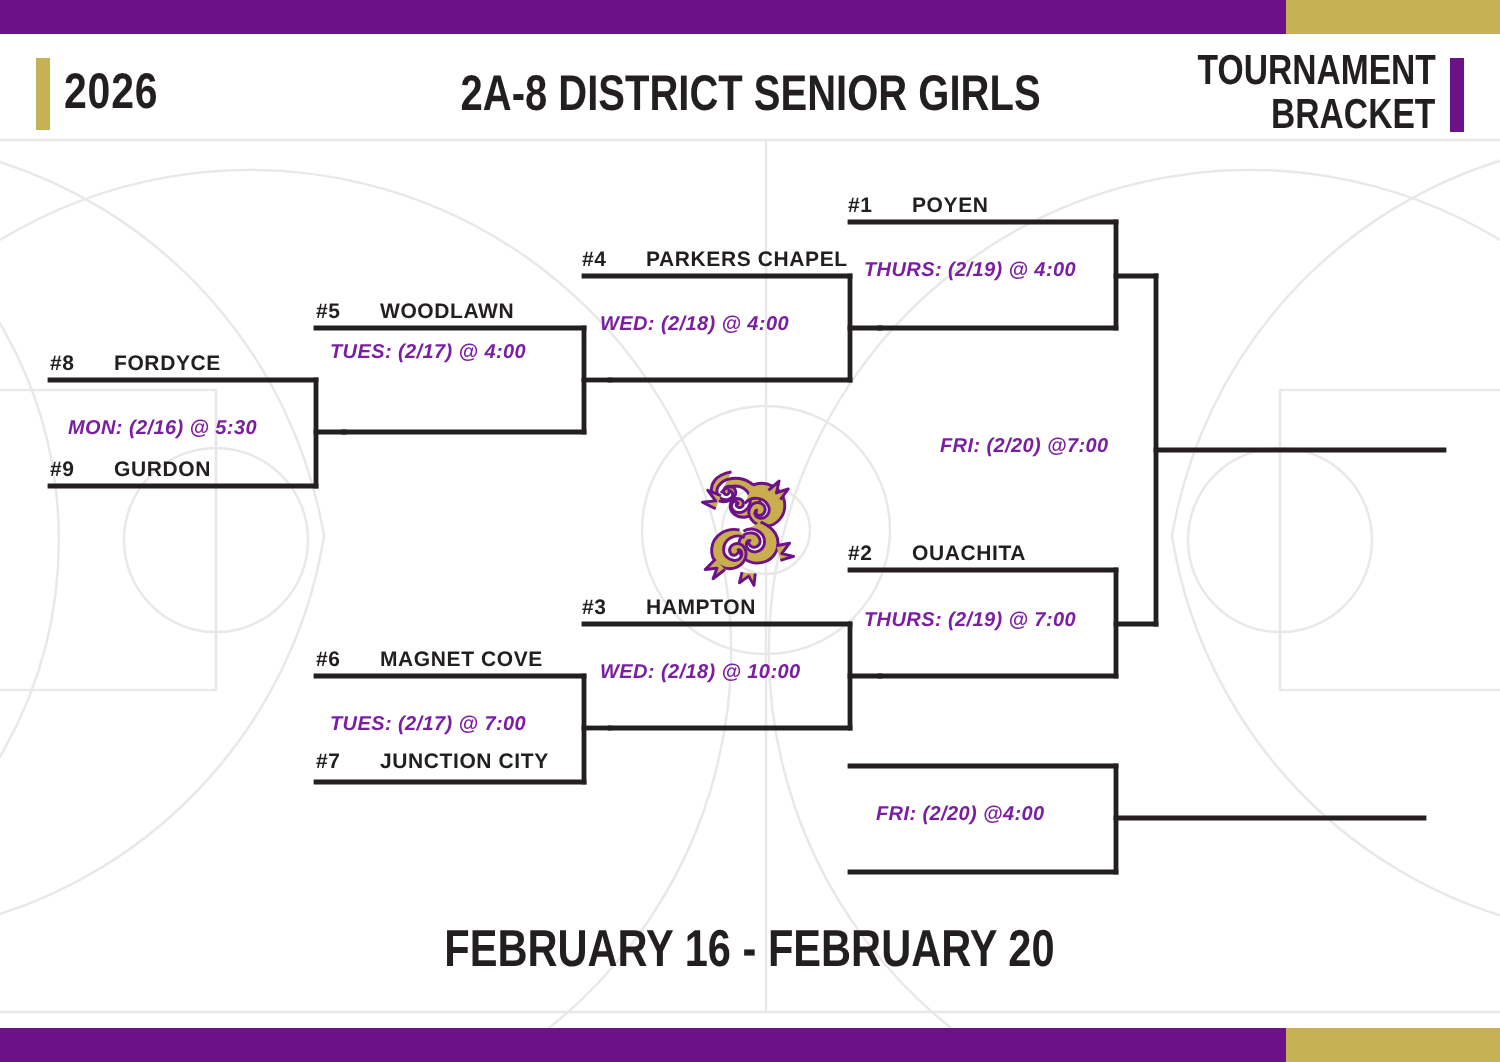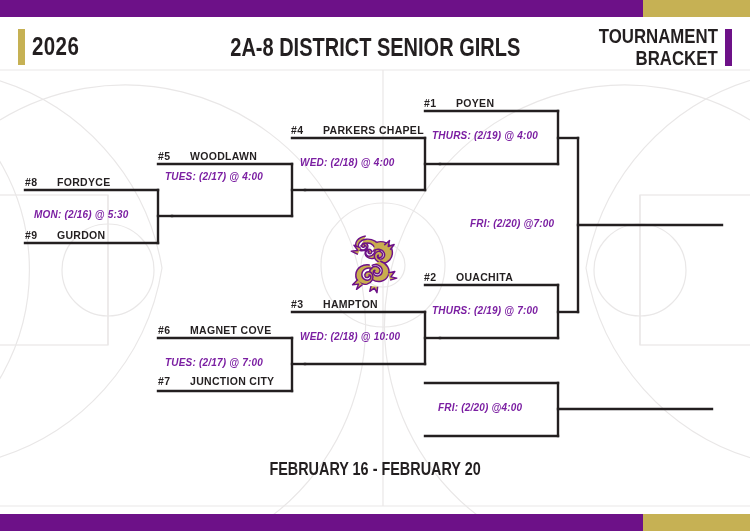--- a/index.html
+++ b/index.html
@@ -108,21 +108,21 @@
     height: 37px;
   }
 
   
   .footer-dates {
     position: absolute;
     left: 0;
     top: 459px;
     width: 750px;
     text-align: center;
-    font-size: 18px;
+    font-size: 26px;
     font-weight: 700;
     color: #231f20;
     z-index: 6;
     white-space: nowrap;
   }
   .footer-dates span {
     display: inline-block;
     transform: scaleX(0.80);
   }
 

